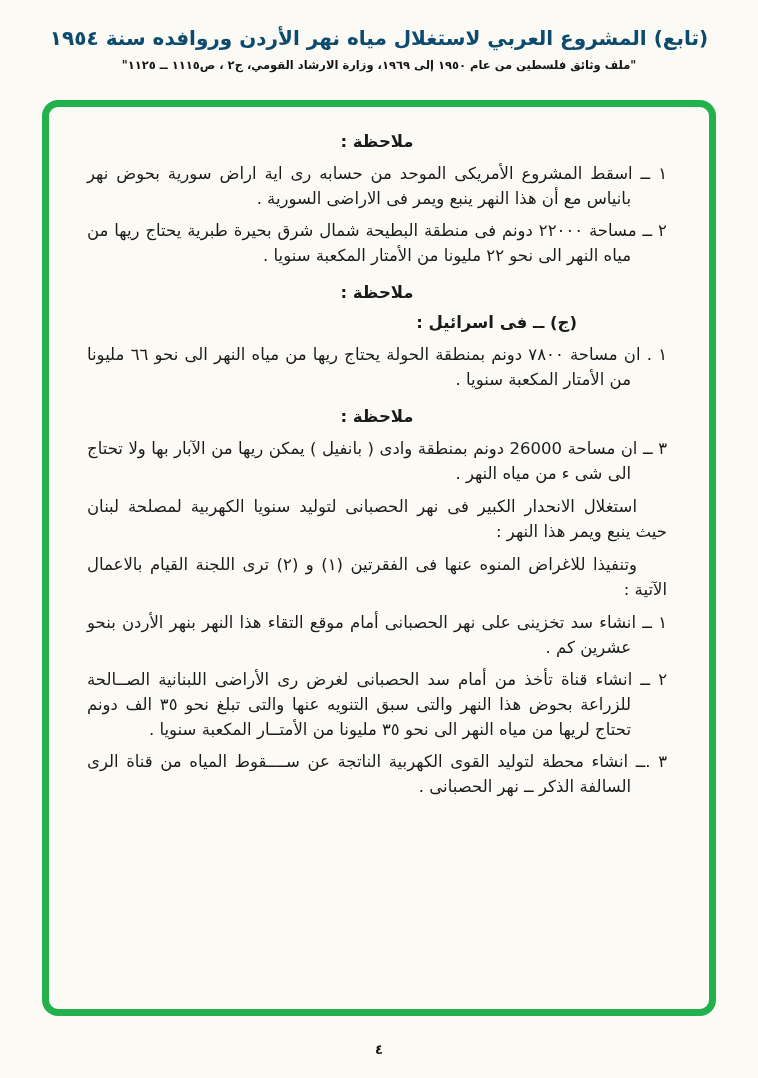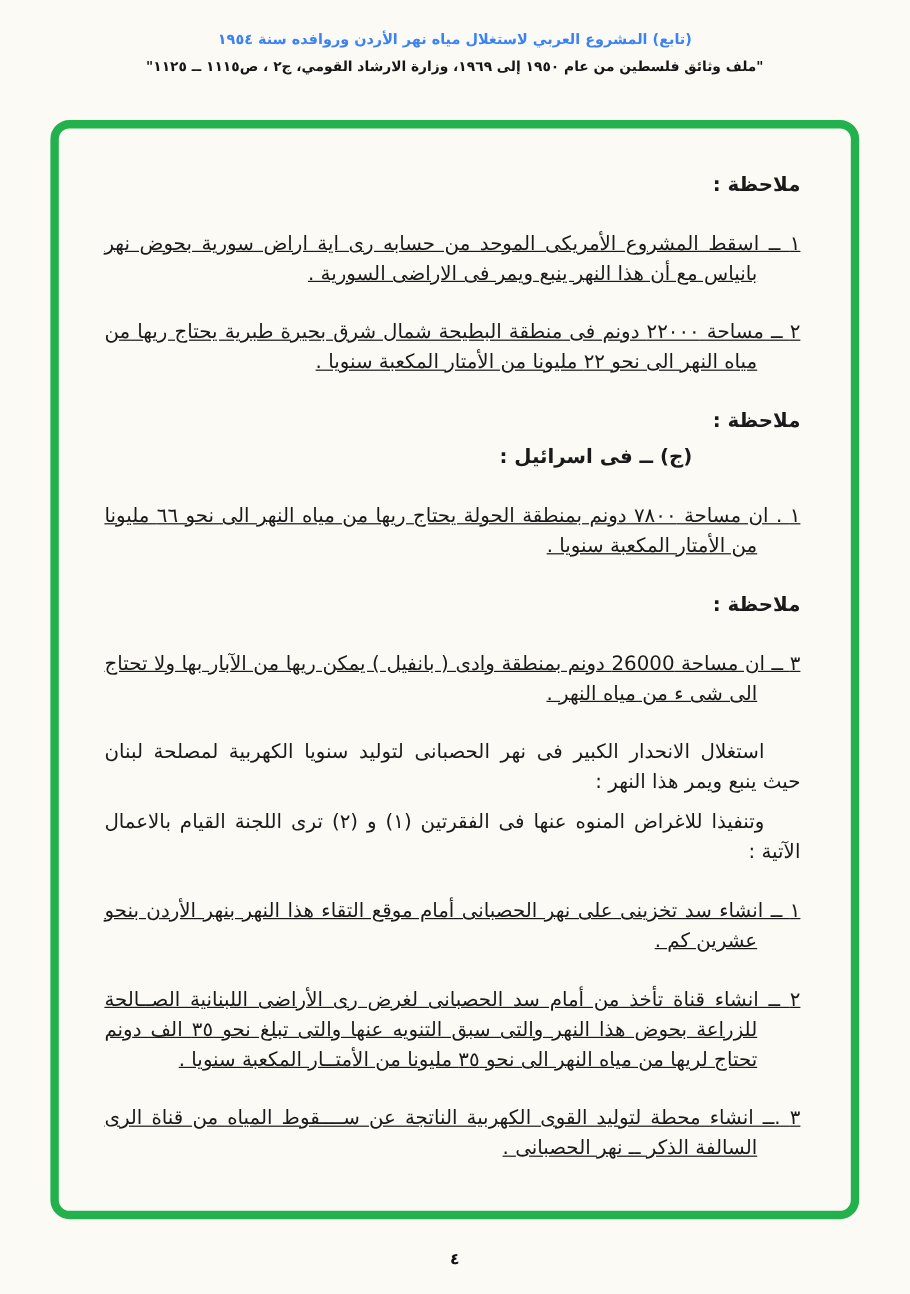--- a/index.html
+++ b/index.html
@@ -17,23 +17,23 @@
 
   .header {
     position: absolute;
     top: 26px;
     left: 0;
     width: 100%;
     text-align: center;
     direction: rtl;
   }
   .title {
-    font-size: 12px;
+    font-size: 20px;
     font-weight: 700;
-    color: #3b82f6;
+    color: #0c4a6e;
   }
   .source {
     font-size: 11.5px;
     font-weight: 700;
     margin-top: 8px;
     color: #161616;
   }
 
   .frame {
     position: absolute;
@@ -47,30 +47,30 @@
     padding: 10px 42px 0 38px;
     direction: rtl;
     text-align: right;
     background: transparent;
   }
 
   .note {
     font-weight: 700;
     font-size: 16.5px;
     line-height: 25px;
-    margin: 24px 0 5px 0;
+    margin: 12px 0 5px 0;
+    text-align: center;
   }
   .item {
     font-size: 16.5px;
     line-height: 25px;
-    margin: 24px 0;
+    margin: 7px 0;
     padding-right: 36px;
     text-indent: -36px;
     text-align: justify;
-    text-decoration: underline;
   }
   .para {
     font-size: 16.5px;
     line-height: 25px;
     margin: 8px 0;
     text-indent: 30px;
     text-align: justify;
   }
   .flush {
     font-size: 16.5px;

